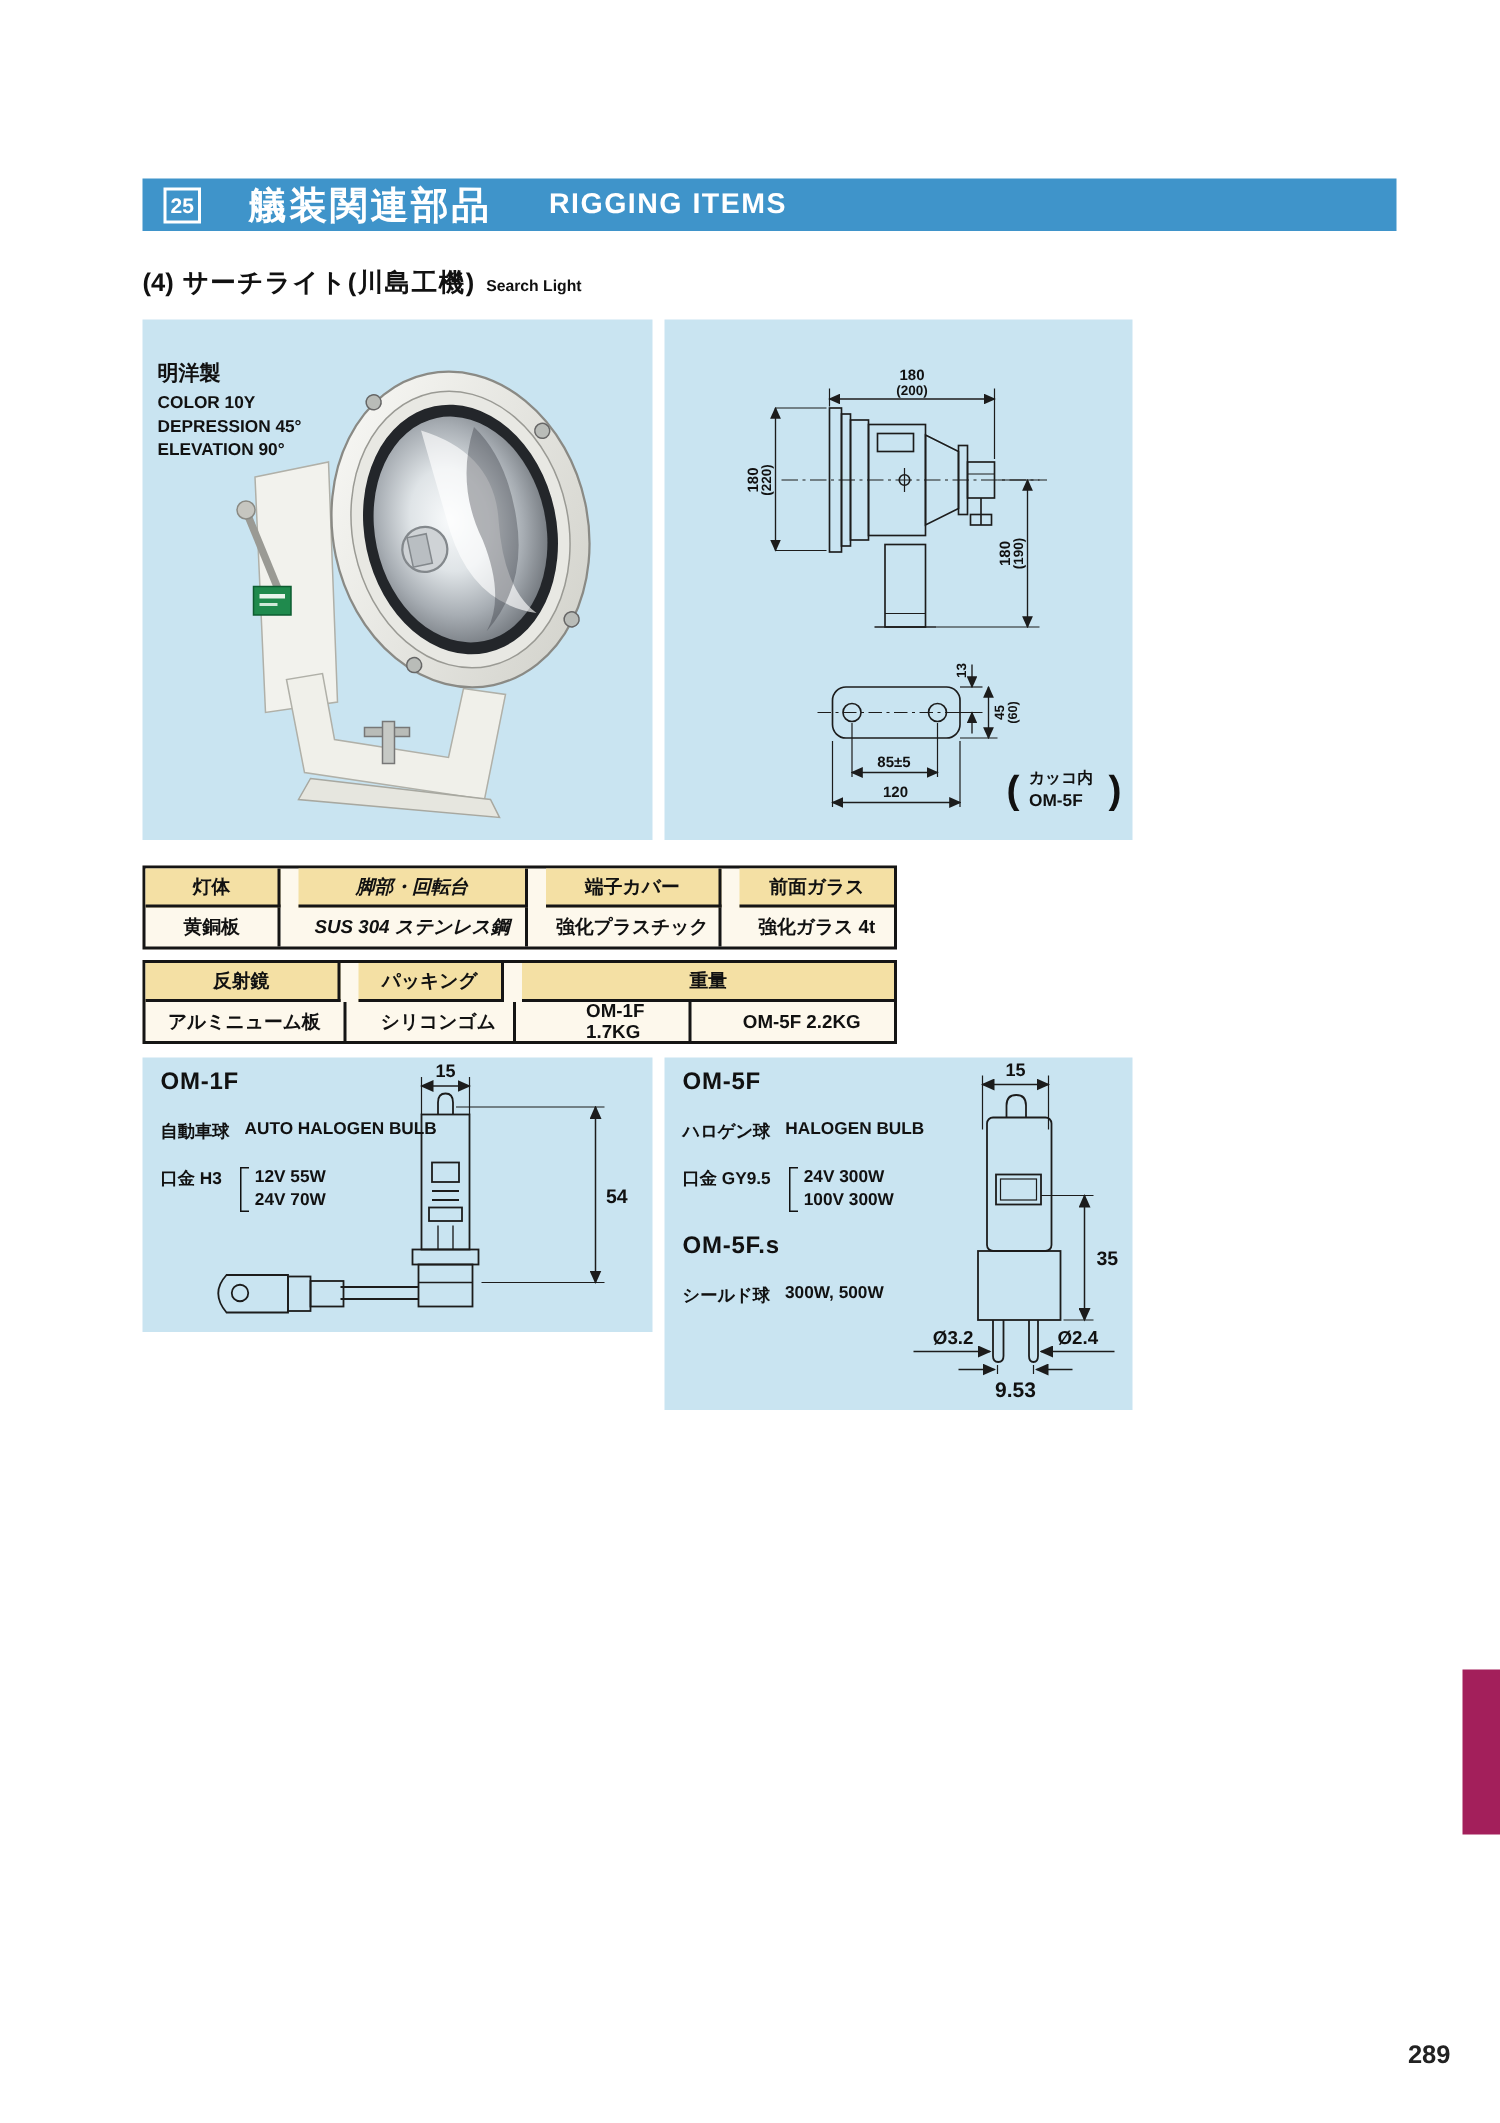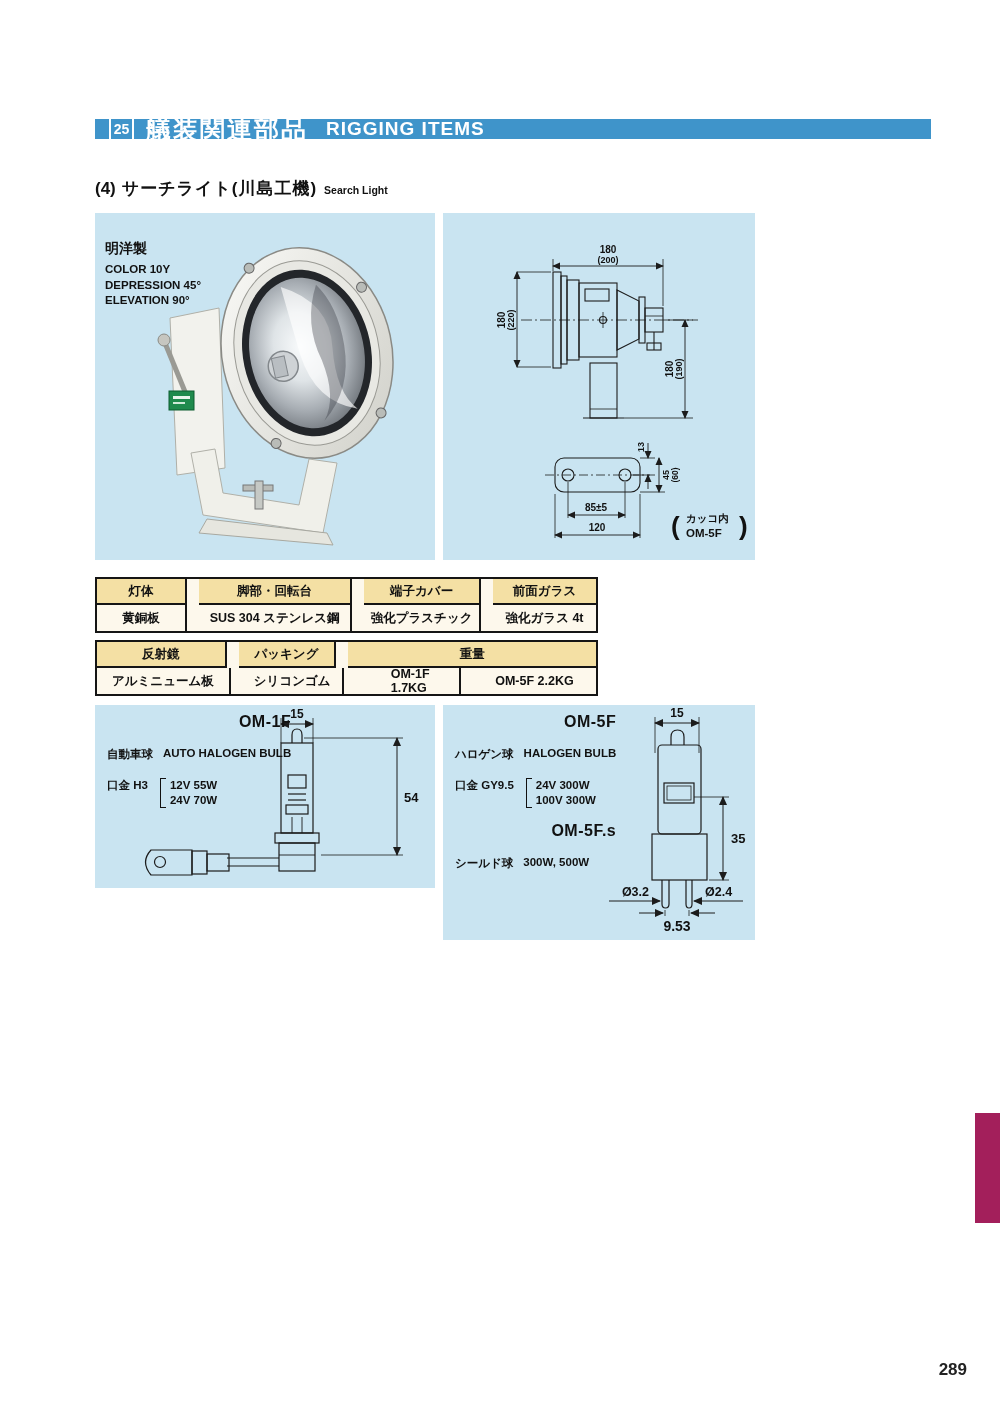--- a/index.html
+++ b/index.html
@@ -8,26 +8,26 @@
     --table-header-bg:#F4E0A4;
     --table-cell-bg:#FDF8EC;
     --side-tab:#A31F5B;
   }
   *{margin:0;padding:0;box-sizing:border-box;}
   html,body{background:#ffffff;}
   body{font-family:"Liberation Sans","DejaVu Sans",sans-serif;color:#111;}
   .page{position:relative;width:1000px;height:1415px;background:#fff;overflow:hidden;}
 
   
-  .header-bar{position:absolute;left:95px;top:119px;width:836px;height:20px;
-    background:var(--header-blue);display:flex;align-items:center;padding-left:14px;}
+  .header-bar{position:absolute;left:95px;top:119px;width:836px;height:35px;
+    background:var(--header-blue);display:flex;align-items:center;padding-left:14px;gap:20px;}
   .chapter-box{width:25px;height:24px;border:2.5px solid #fff;color:#fff;
     font-size:14px;font-weight:bold;display:flex;align-items:center;justify-content:center;
     margin-right:12px;background:transparent;}
-  .hdr-jp{color:#fff;font-size:25px;font-weight:bold;letter-spacing:2px;margin-right:18px;text-decoration:underline;}
+  .hdr-jp{color:#fff;font-size:25px;font-weight:bold;letter-spacing:2px;margin-right:18px;}
   .hdr-en{color:#fff;font-size:19px;font-weight:bold;letter-spacing:1px;}
 
   
   .section-heading{position:absolute;left:95px;top:177px;display:flex;align-items:baseline;}
   .sec-idx{font-size:17px;font-weight:bold;margin-right:6px;}
   .sec-jp{font-size:17px;font-weight:bold;letter-spacing:1px;}
   .sec-en{font-size:10.5px;font-weight:bold;margin-left:7px;}
 
   
   .panel{position:absolute;background:var(--panel-blue);}
@@ -44,27 +44,27 @@
   
   .tbl{position:absolute;left:95px;width:503px;border:2px solid #151515;background:var(--table-cell-bg);}
   .tbl-1{top:577px;}
   .tbl-2{top:640px;}
   .tr{display:flex;gap:12px;}
   .td{border-right:2px solid #151515;border-bottom:2px solid #151515;height:26px;
     display:flex;align-items:center;justify-content:center;font-size:12.5px;font-weight:bold;}
   .tr.head .td{background:var(--table-header-bg);}
   .tr:last-child .td{border-bottom:none;}
   .td:last-child{border-right:none;}
-  .t1c0{width:97px;} .t1c1{width:165px;} .t1c2{width:126px;} .t1c3{width:111px;}
+  .t1c0{width:97px;} .t1c1{width:165px;font-style:italic;} .t1c2{width:126px;} .t1c3{width:111px;}
   .t2h0{width:139px;} .t2h1{width:105px;} .t2h2{width:266px;}
   .t2c0{width:139px;} .t2c1{width:105px;} .t2c2{width:108px;padding-left:35px;} .t2c3{width:128px;}
 
   
   .bulb-text{position:absolute;left:12px;top:8px;z-index:2;}
-  .bulb-model{font-size:16px;font-weight:bold;letter-spacing:0.5px;text-align:right;}
+  .bulb-model{font-size:16px;font-weight:bold;letter-spacing:0.5px;}
   .bulb-row{display:flex;align-items:flex-start;margin-top:16px;}
   .bulb-jp{font-size:11.5px;font-weight:bold;margin-right:10px;white-space:nowrap;}
   .bulb-en{font-size:11.5px;font-weight:bold;white-space:nowrap;}
   .ratings-wrap{display:flex;align-items:center;}
   .bracket{width:6px;height:30px;border:1.5px solid #111;border-right:none;margin:0 4px 0 2px;}
   .ratings{display:flex;flex-direction:column;}
   .rating{font-size:11.5px;font-weight:bold;line-height:15px;white-space:nowrap;}
   .sub-block{margin-top:14px;}
 
   

